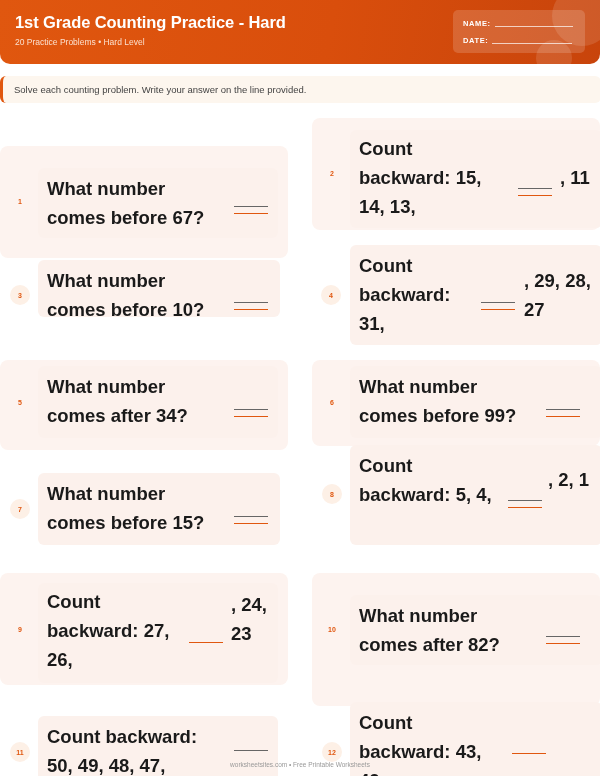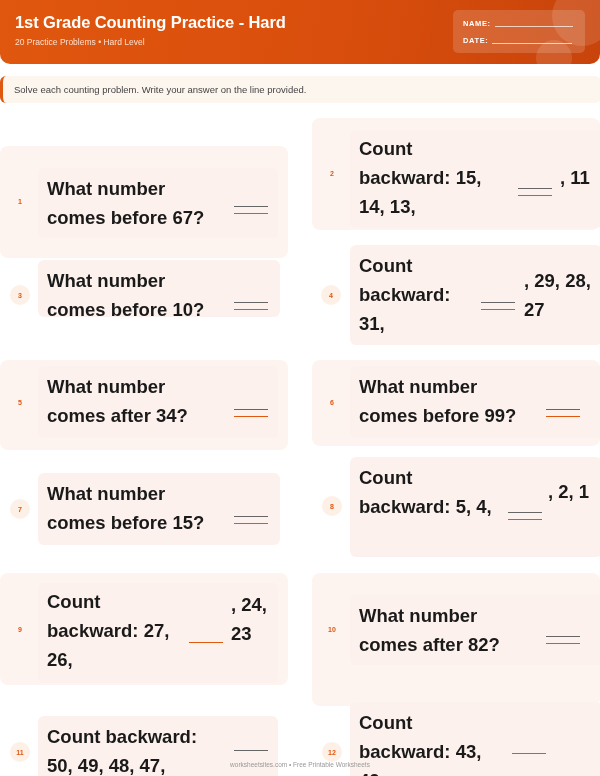--- a/index.html
+++ b/index.html
@@ -147,21 +147,21 @@
   <div class="badge" style="left:10px;top:44px;">7</div>
   <div class="inner" style="left:38px;top:18px;width:242px;height:72px;">
     <div class="q" style="left:9px;top:6px;width:170px;">What number comes before 15?</div>
     <div class="ans" style="left:196px;top:43px;">
         <div class="top"></div>
         <div class="bot"></div>
       </div>
   </div>
 </div>
 
-<div class="card" style="left:312px;top:452px;width:288px;height:110px;">
+<div class="card" style="left:312px;top:440px;width:288px;height:110px;">
   <div class="badge" style="left:10px;top:44px;">8</div>
   <div class="inner" style="left:38px;top:5px;width:252px;height:100px;">
     <div class="q" style="left:9px;top:6px;width:135px;">Count backward: 5, 4,</div>
     <div class="ans" style="left:158px;top:55px;">
         <div class="top"></div>
         <div class="bot"></div>
       </div>
     <div class="after" style="left:198px;top:20px;width:45px;">, 2, 1</div>
   </div>
 </div>

